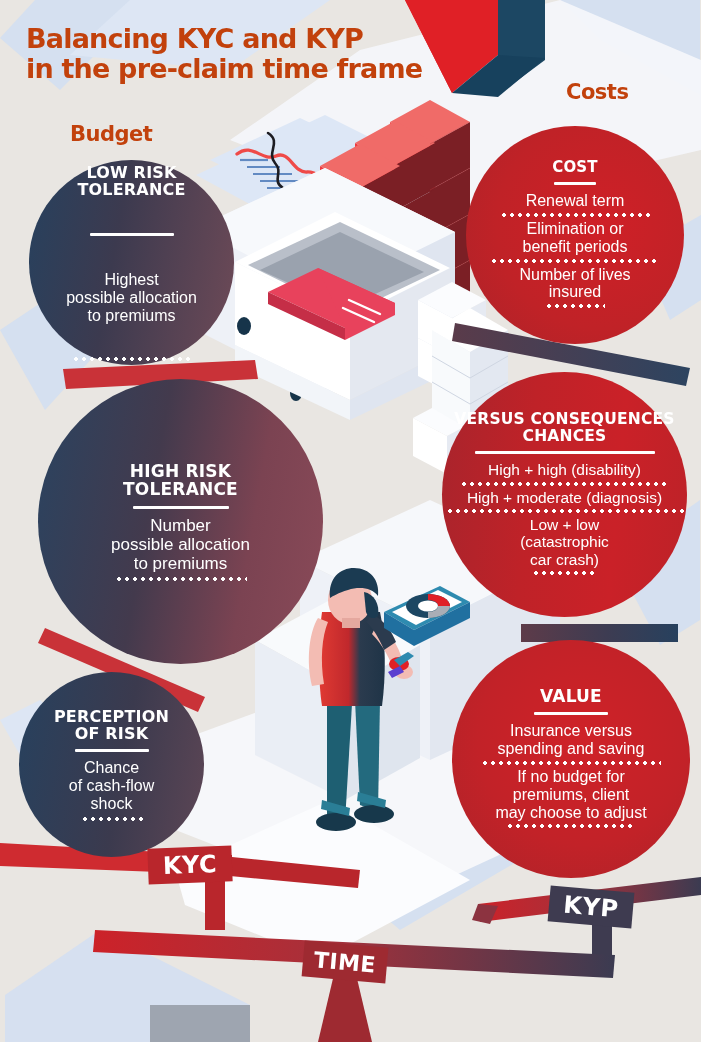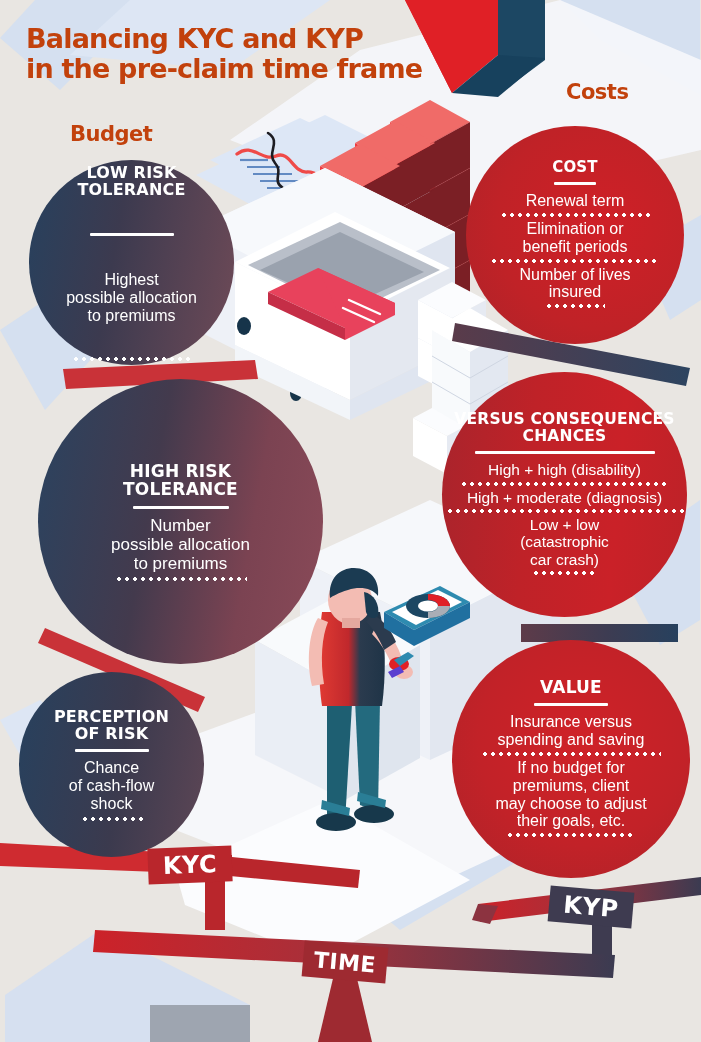--- a/index.html
+++ b/index.html
@@ -483,21 +483,20 @@
     <div class="brule"></div>
     <div class="seg">
       <div class="bline">Insurance versus</div>
       <div class="bline">spending and saving</div>
       <div class="dots" style="width:180px"></div>
     </div>
     <div class="seg">
       <div class="bline">If no budget for</div>
       <div class="bline">premiums, client</div>
       <div class="bline">may choose to adjust</div>
-      <div class="bline">their goals, etc.</div>
       <div class="dots" style="width:130px"></div>
     </div>
   </div>
 
   <div class="plaque" id="plq-kyc">KYC</div>
   <div class="plaque" id="plq-kyp">KYP</div>
   <div class="plaque" id="plq-time">TIME</div>
 
 </div>
 

